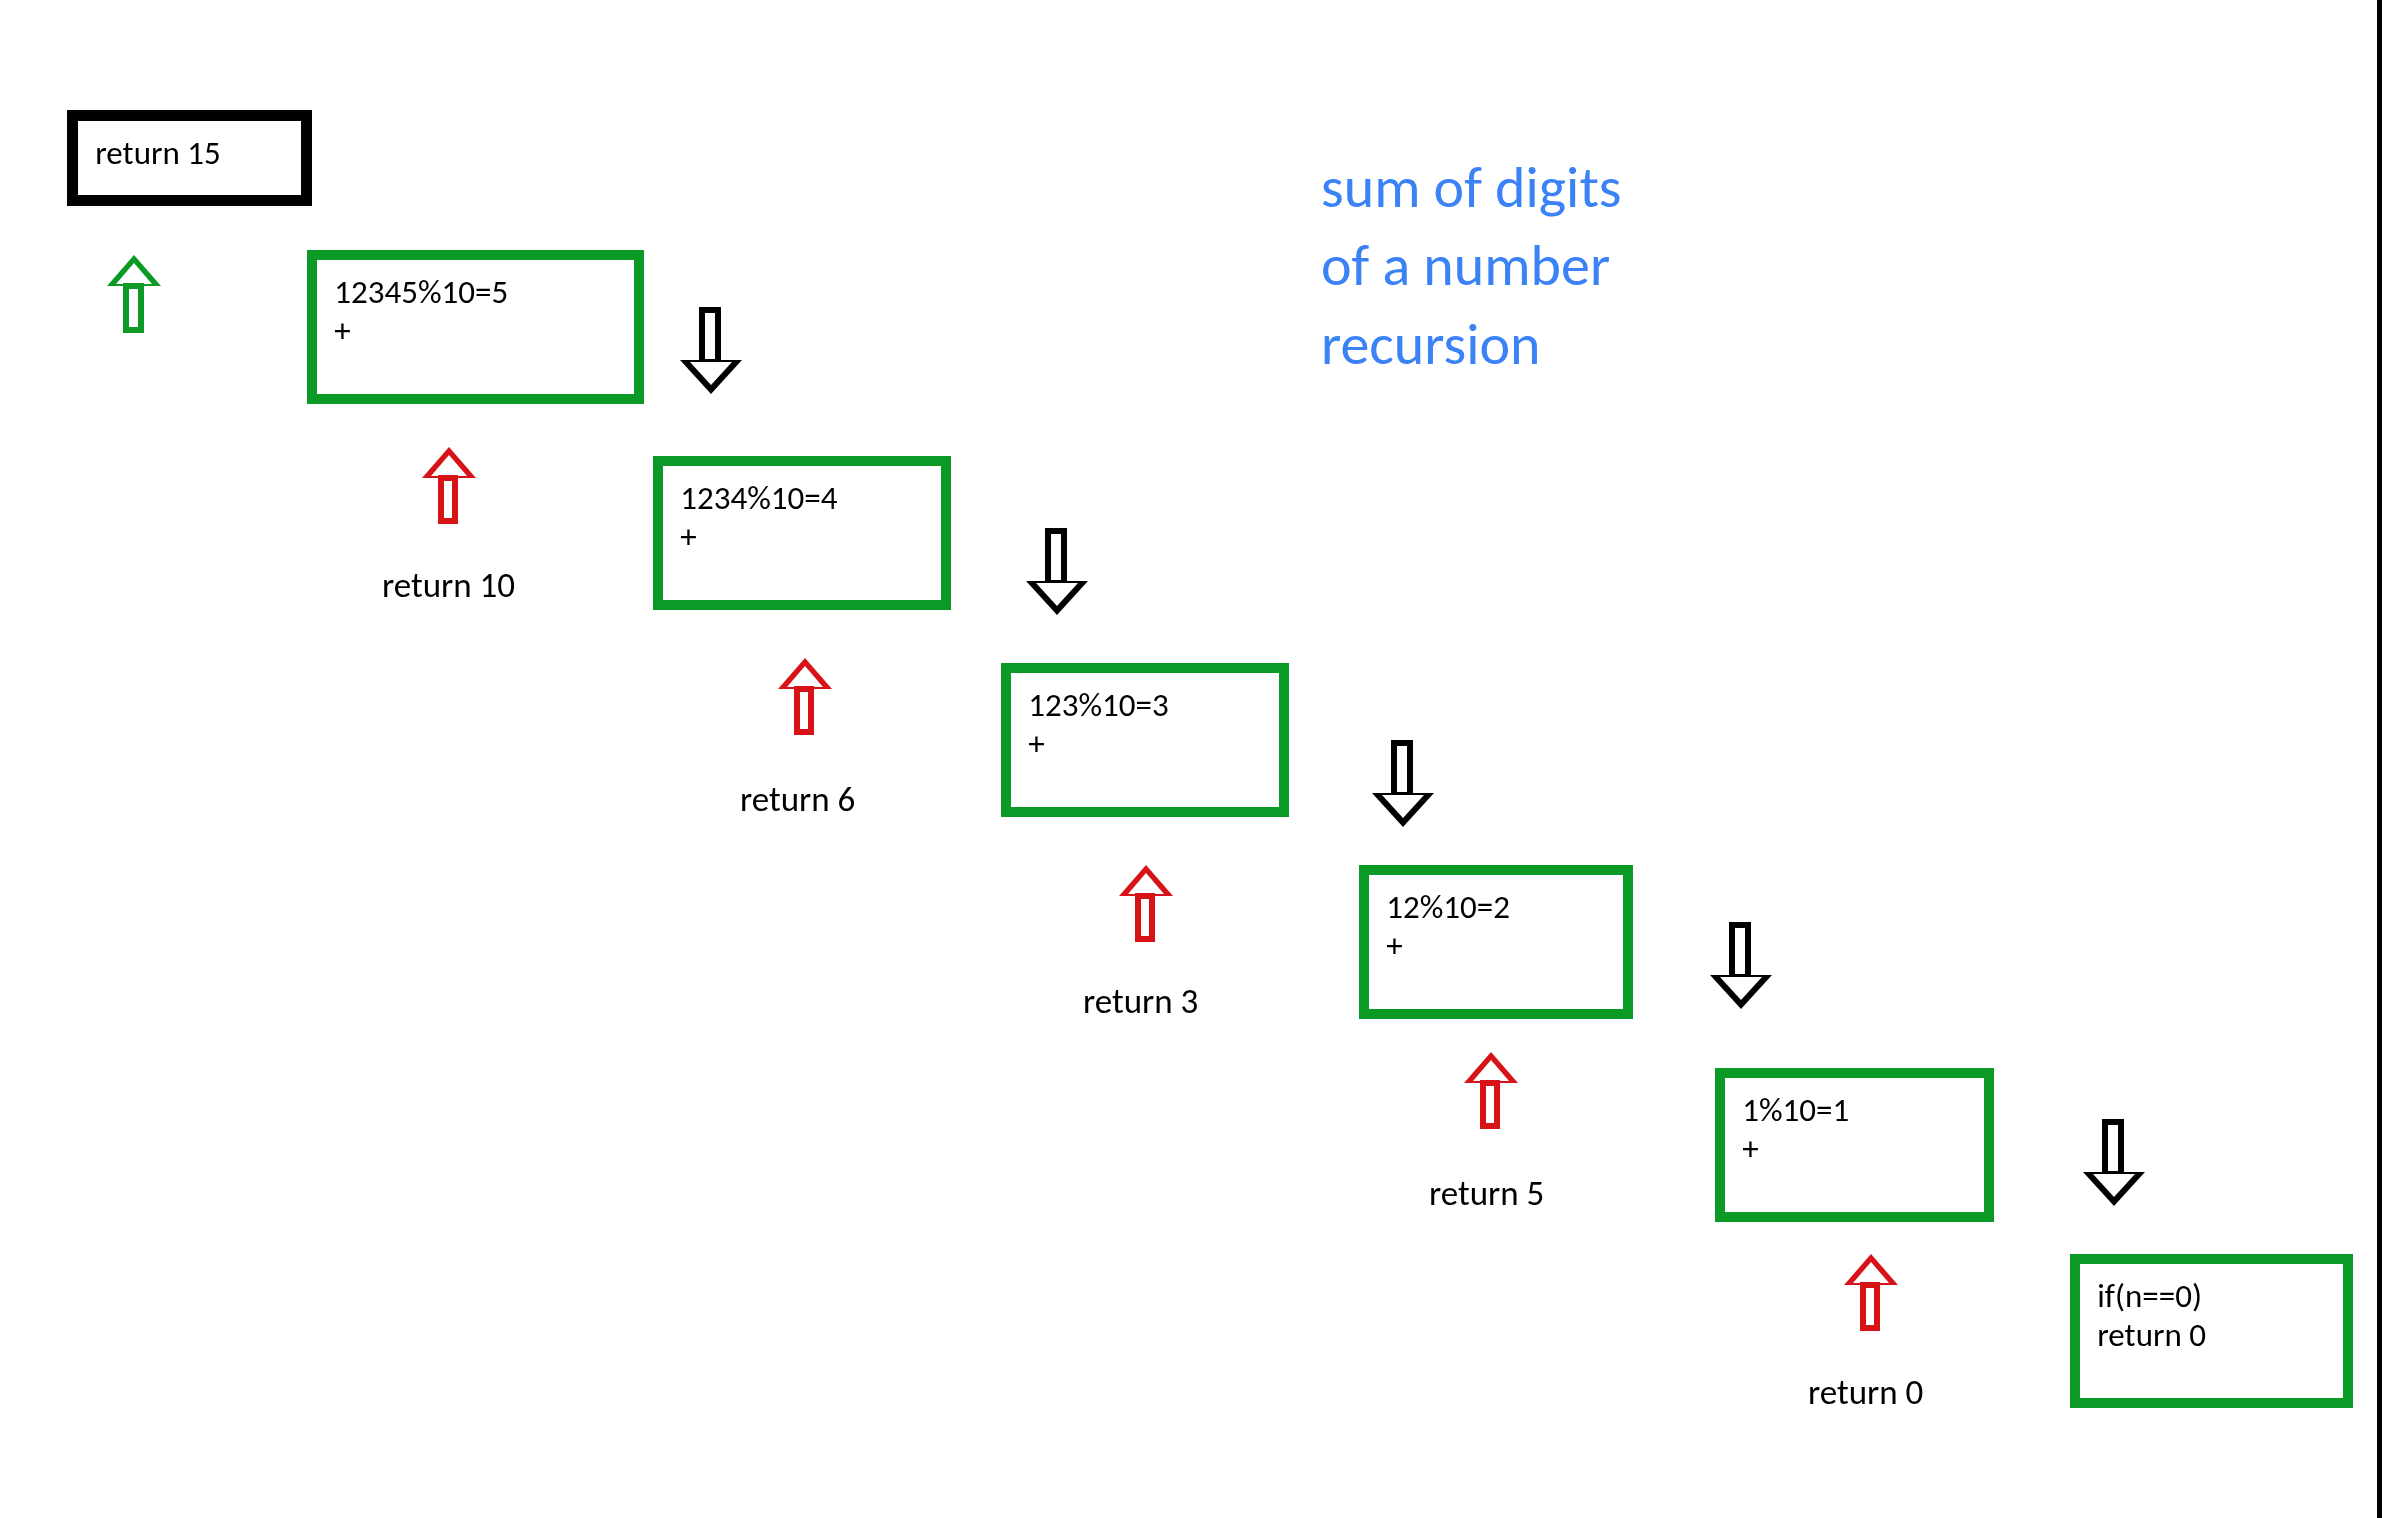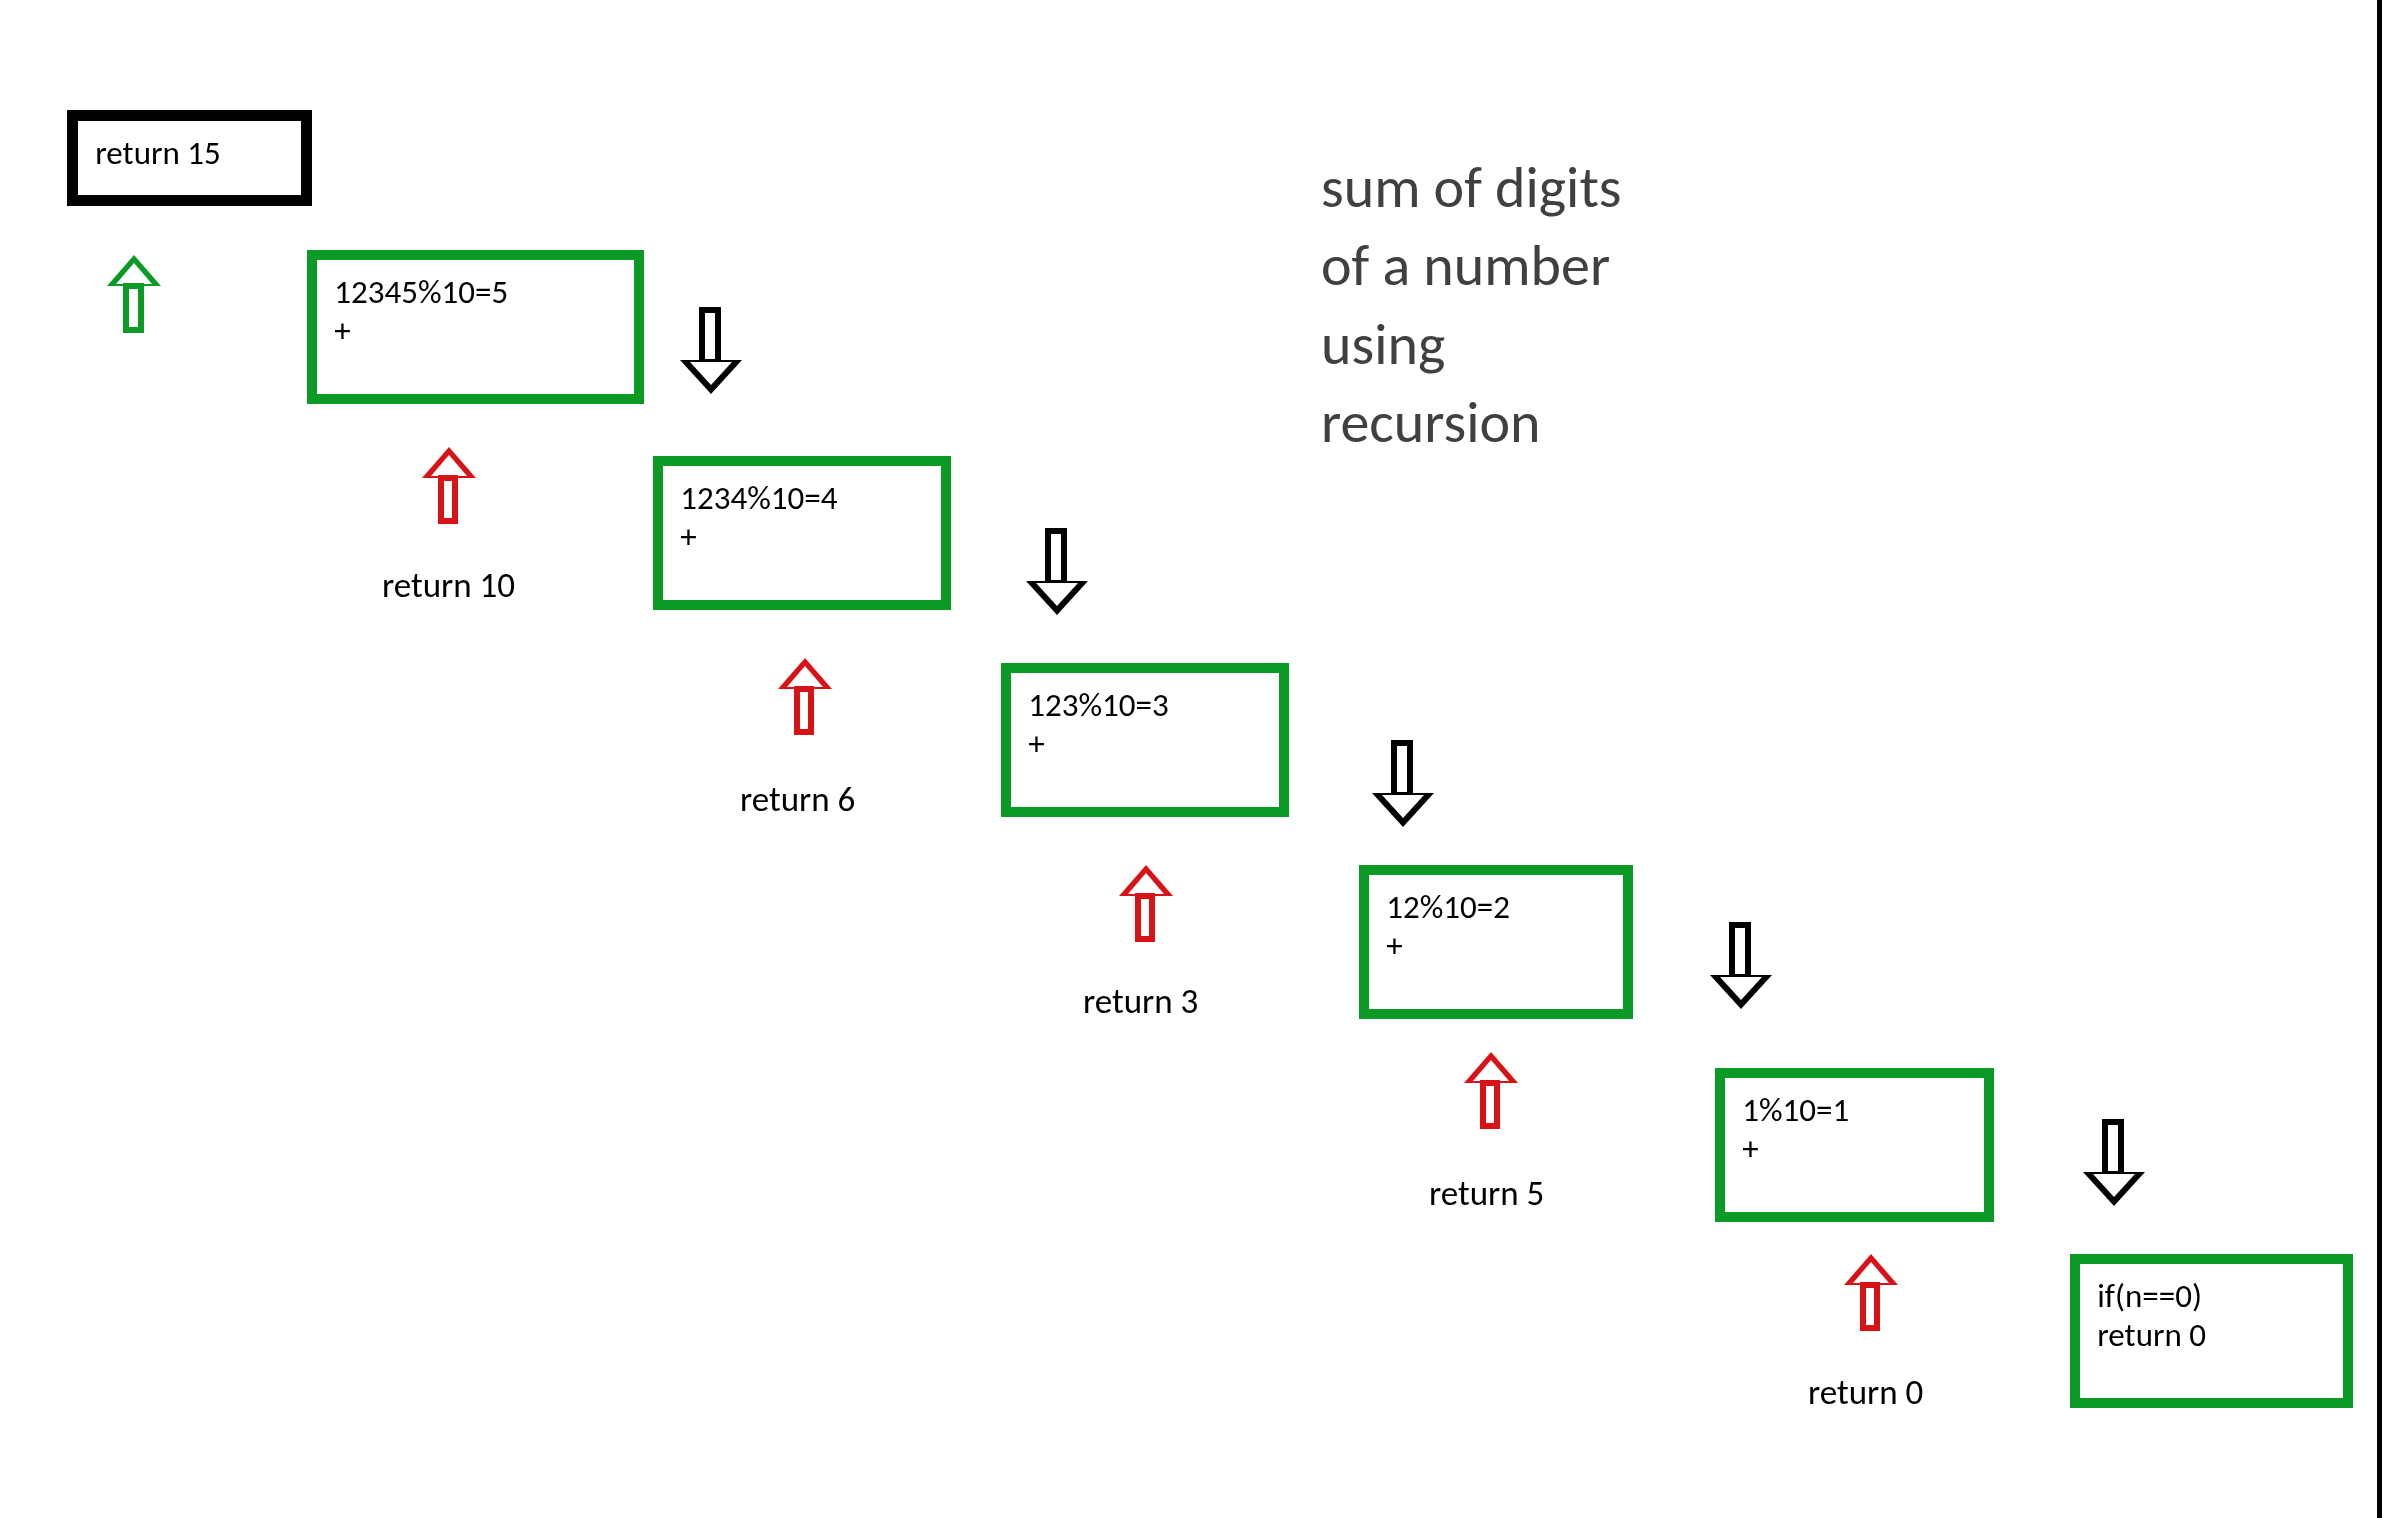--- a/index.html
+++ b/index.html
@@ -4,21 +4,21 @@
 <style>
   html,body{margin:0;padding:0;background:#fff;font-family:Calibri,Arial,sans-serif}
   .stage{position:relative;width:2401px;height:1519px;background:#fff}
   .vline{position:absolute;top:0;right:19px;width:4.8px;height:1523px;background:#000}
 
   .box{position:absolute;box-sizing:border-box;padding:13.4px 17.3px;
        font-size:33px;color:#000;text-align:left;line-height:1.18}
   .box.black{border:11.5px solid #000}
   .box.green{border:10.6px solid #0b9a25}
 
-  .title{position:absolute;font-size:58px;color:#404040;line-height:1.35}
+  .title{position:absolute;font-size:58px;color:#3b82f6;line-height:1.35}
 
   .ret{position:absolute;font-size:35px;color:#000;white-space:nowrap}
 
   
   .arrow{position:absolute}
   .arrow .shaft{position:absolute;background:#fff}
 
   
   .arrow.black .shaft{border:6.7px solid #000}
   .arrow.black .head-outer{position:absolute;width:0;height:0;
@@ -49,21 +49,20 @@
 </head>
 <body>
 
 <div class="stage">
 
   <div class="vline"></div>
 
   <div class="title" style="left:1321px;top:149px;">
     <div>sum of digits</div>
     <div>of a number</div>
-    <div>using</div>
     <div>recursion</div>
   </div>
 
   <div class="box black" style="left:67px;top:110px;width:245px;height:96px;">
     <span>return 15</span>
   </div>
 
   <div class="arrow green" style="left:103px;top:255px;width:62px;height:86px;">
     <div class="head-outer" style="left:4.3px;top:0;"></div>
     <div class="head-inner" style="left:13px;top:7.7px;"></div>

